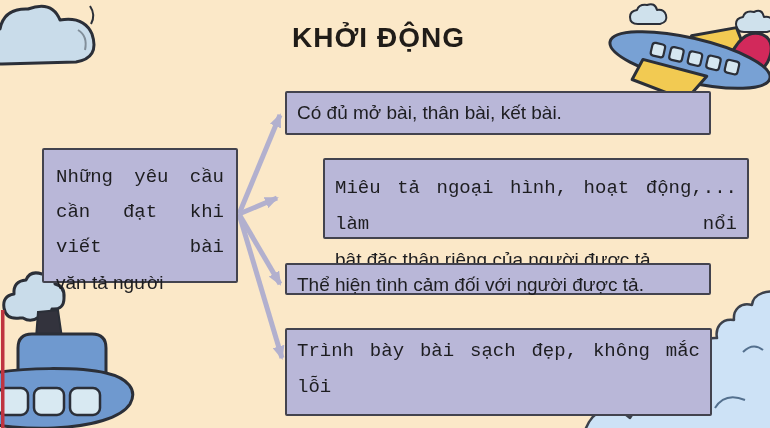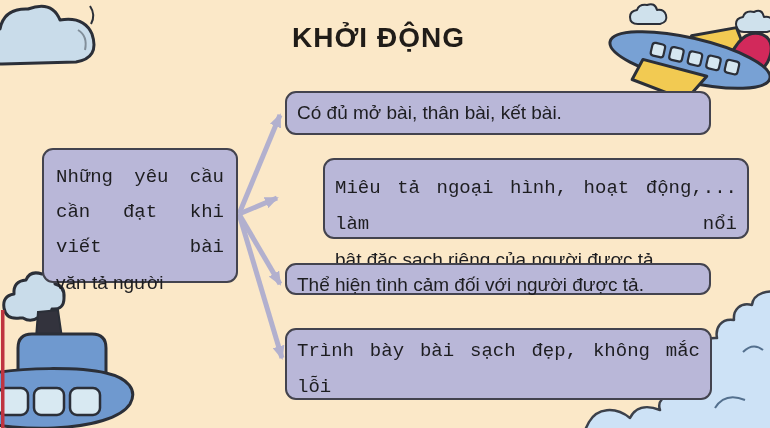--- a/index.html
+++ b/index.html
@@ -17,29 +17,29 @@
     background:var(--background);
     font-family:"Liberation Sans","DejaVu Sans",sans-serif;
   }
   .deco{position:absolute;pointer-events:none;}
   .page-title{
     position:absolute;top:22px;left:0;right:13px;text-align:center;
     font-size:28px;font-weight:bold;letter-spacing:1px;color:var(--title-color);
   }
   .pbox{
     position:absolute;background:var(--box-fill);
-    border:2px solid var(--box-border);border-radius:11px;
+    border:2px solid var(--box-border);border-radius:2px;
     color:var(--text-color);font-size:19px;
   }
   .topic-box{left:42px;top:148px;width:196px;height:135px;padding:10px 12px 0;line-height:35px;}
   .req{left:285px;width:426px;padding:0 10px;}
   .req-1{top:91px;height:44px;line-height:40px;}
   .req-2{top:158px;height:81px;padding-top:10px;line-height:36px;margin-left:38px;}
   .req-3{top:263px;height:32px;line-height:40px;}
-  .req-4{top:328px;width:427px;height:72px;padding-top:3px;line-height:36px;}
+  .req-4{top:328px;width:427px;height:88px;padding-top:3px;line-height:36px;}
   .jline{text-align:justify;text-align-last:justify;font-family:Liberation Mono, monospace;}
   .lline{text-align:left;}
   svg{display:block;}
 </style>
 </head>
 <body>
 
 <div class="slide">
 
   <svg class="deco" style="left:-22px;top:0;" width="136" height="72" viewBox="0 0 136 72">
@@ -115,21 +115,21 @@
     <div class="jline">cần đạt khi viết bài</div>
     <div class="lline">văn tả người</div>
   </div>
 
   <div class="pbox req req-1">
     <div class="lline">Có đủ mở bài, thân bài, kết bài.</div>
   </div>
 
   <div class="pbox req req-2">
     <div class="jline">Miêu tả ngoại hình, hoạt động,... làm nổi</div>
-    <div class="lline">bật đặc sạch riêng của người được tả.</div>
+    <div class="lline">bật đặc thân riêng của người được tả.</div>
   </div>
 
   <div class="pbox req req-3">
     <div class="lline">Thể hiện tình cảm đối với người được tả.</div>
   </div>
 
   <div class="pbox req req-4">
     <div class="jline">Trình bày bài sạch đẹp, không mắc lỗi</div>
   </div>
 

